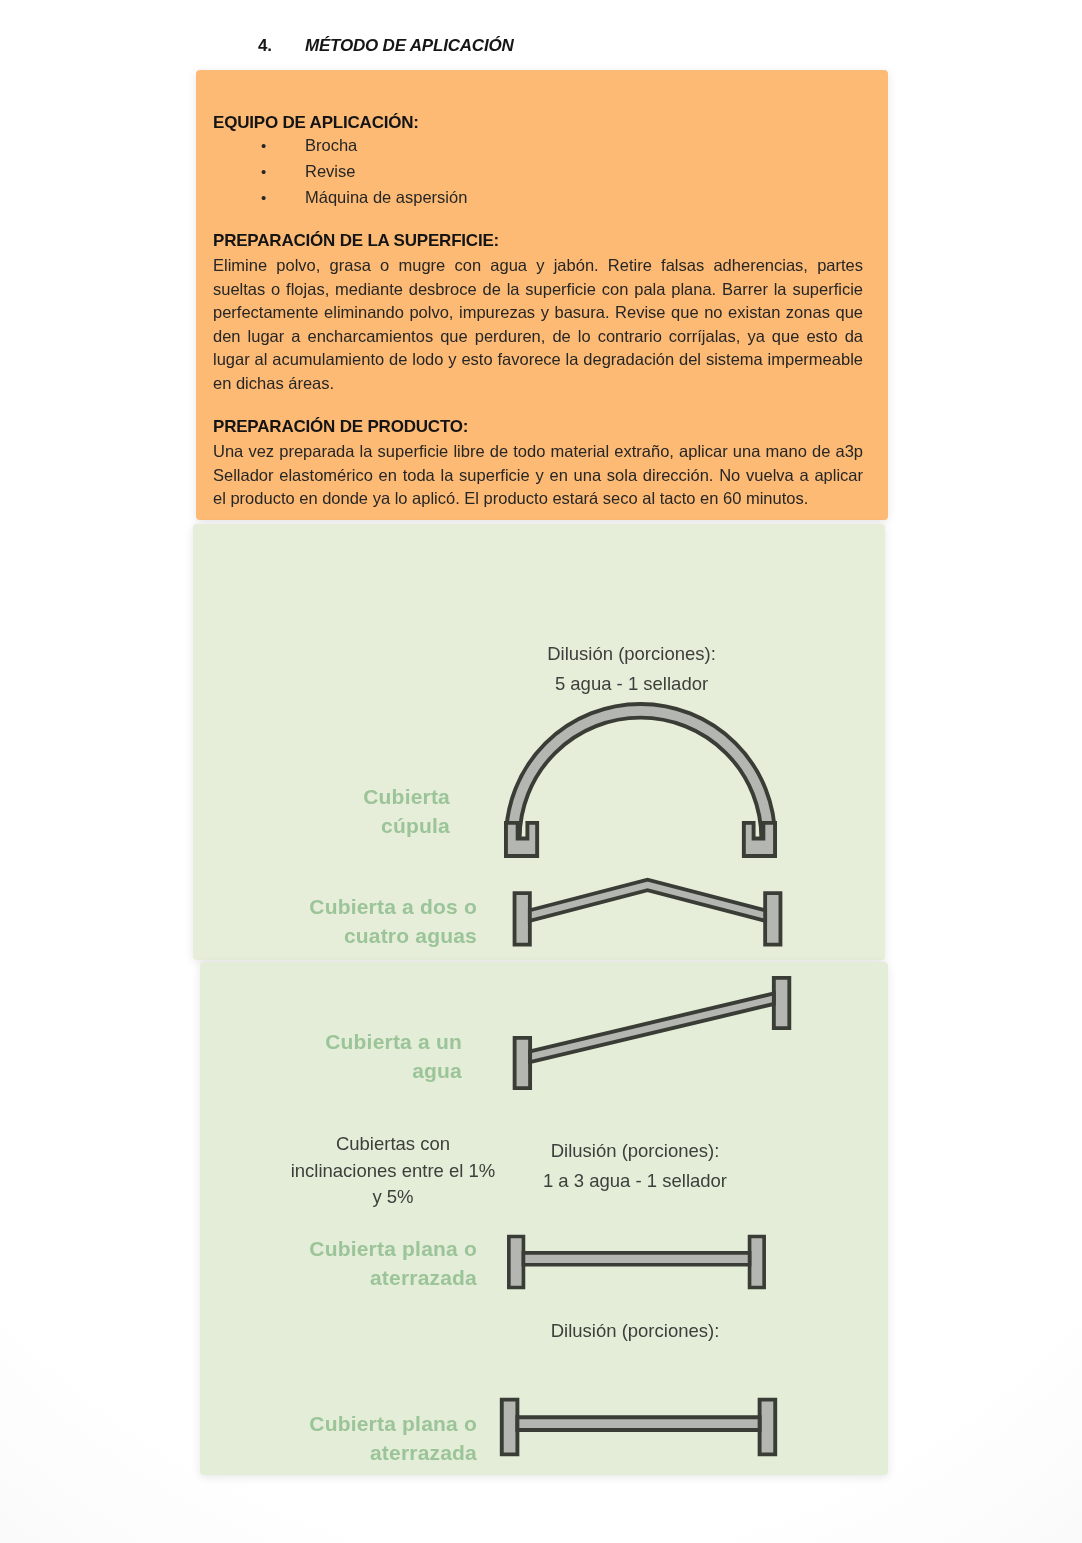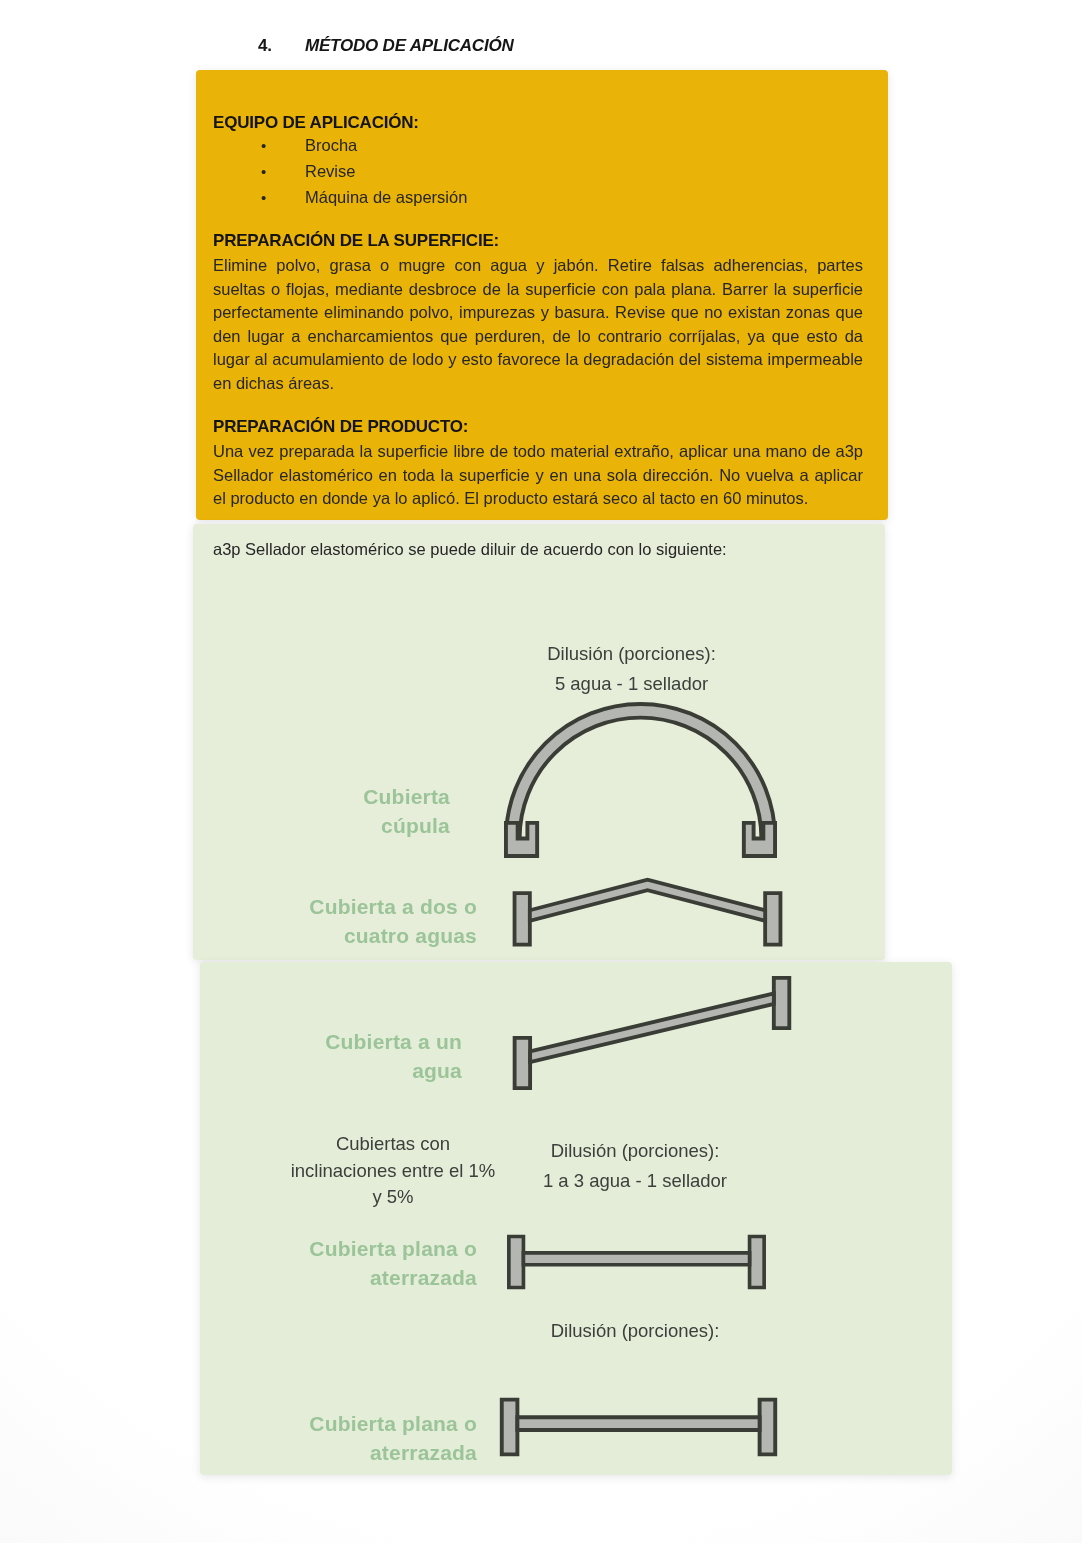--- a/index.html
+++ b/index.html
@@ -11,23 +11,23 @@
     color:#2a2a2a;
     position:relative;
     overflow:hidden;
   }
   .page{position:absolute;inset:0;}
   .panel{
     position:absolute;
     border-radius:4px;
     box-shadow:0 2px 10px rgba(0,0,0,0.10);
   }
-  #panel1{left:196px;top:70px;width:692px;height:450px;background:#eab308;}
+  #panel1{left:196px;top:70px;width:692px;height:450px;background:#fdba74;}
   #panel2{left:193px;top:524px;width:692px;height:436px;background:#e6eeda;}
-  #panel3{left:200px;top:962px;width:752px;height:513px;background:#e4edd8;}
+  #panel3{left:200px;top:962px;width:688px;height:513px;background:#e4edd8;}
 
   .doc-title{
     position:absolute;top:36px;
     font-size:17px;font-weight:bold;color:#161616;letter-spacing:-0.2px;
   }
   #title-num{left:258px;}
   #title-text{left:305px;font-style:italic;}
 
   .heading{
     position:absolute;left:17px;
@@ -90,21 +90,20 @@
     <div class="bullet-row" style="top:118px">Máquina de aspersión</div>
 
     <div class="heading" style="top:161px">PREPARACIÓN DE LA SUPERFICIE:</div>
     <div class="body-text" style="top:184px">Elimine polvo, grasa o mugre con agua y jabón. Retire falsas adherencias, partes sueltas o flojas, mediante desbroce de la superficie con pala plana. Barrer la superficie perfectamente eliminando polvo, impurezas y basura. Revise que no existan zonas que den lugar a encharcamientos que perduren, de lo contrario corríjalas, ya que esto da lugar al acumulamiento de lodo y esto favorece la degradación del sistema impermeable en dichas áreas.</div>
 
     <div class="heading" style="top:347px">PREPARACIÓN DE PRODUCTO:</div>
     <div class="body-text" style="top:370px">Una vez preparada la superficie libre de todo material extraño, aplicar una mano de a3p Sellador elastomérico en toda la superficie y en una sola dirección. No vuelva a aplicar el producto en donde ya lo aplicó. El producto estará seco al tacto en 60 minutos.</div>
   </div>
 
   <div class="panel" id="panel2">
-    <div class="intro-line">a3p Sellador elastomérico se puede diluir de acuerdo con lo siguiente:</div>
 
     <div class="dil" style="left:330px;top:115px;width:217px;">
       <div>Dilusión (porciones):</div>
       <div>5 agua - 1 sellador</div>
     </div>
 
     <svg class="roof-svg" style="left:300px;top:178px;" width="295" height="156" viewBox="0 0 300 160">
       <path d="M 12 140 A 138 138 0 0 1 288 140 L 274 140 A 124 124 0 0 0 26 140 Z"></path>
       <path d="M 12 124 h 12 v 16 h 10 v -16 h 10 v 34 h -32 Z"></path>
       <path d="M 288 124 h -12 v 16 h -10 v -16 h -10 v 34 h 32 Z"></path>

